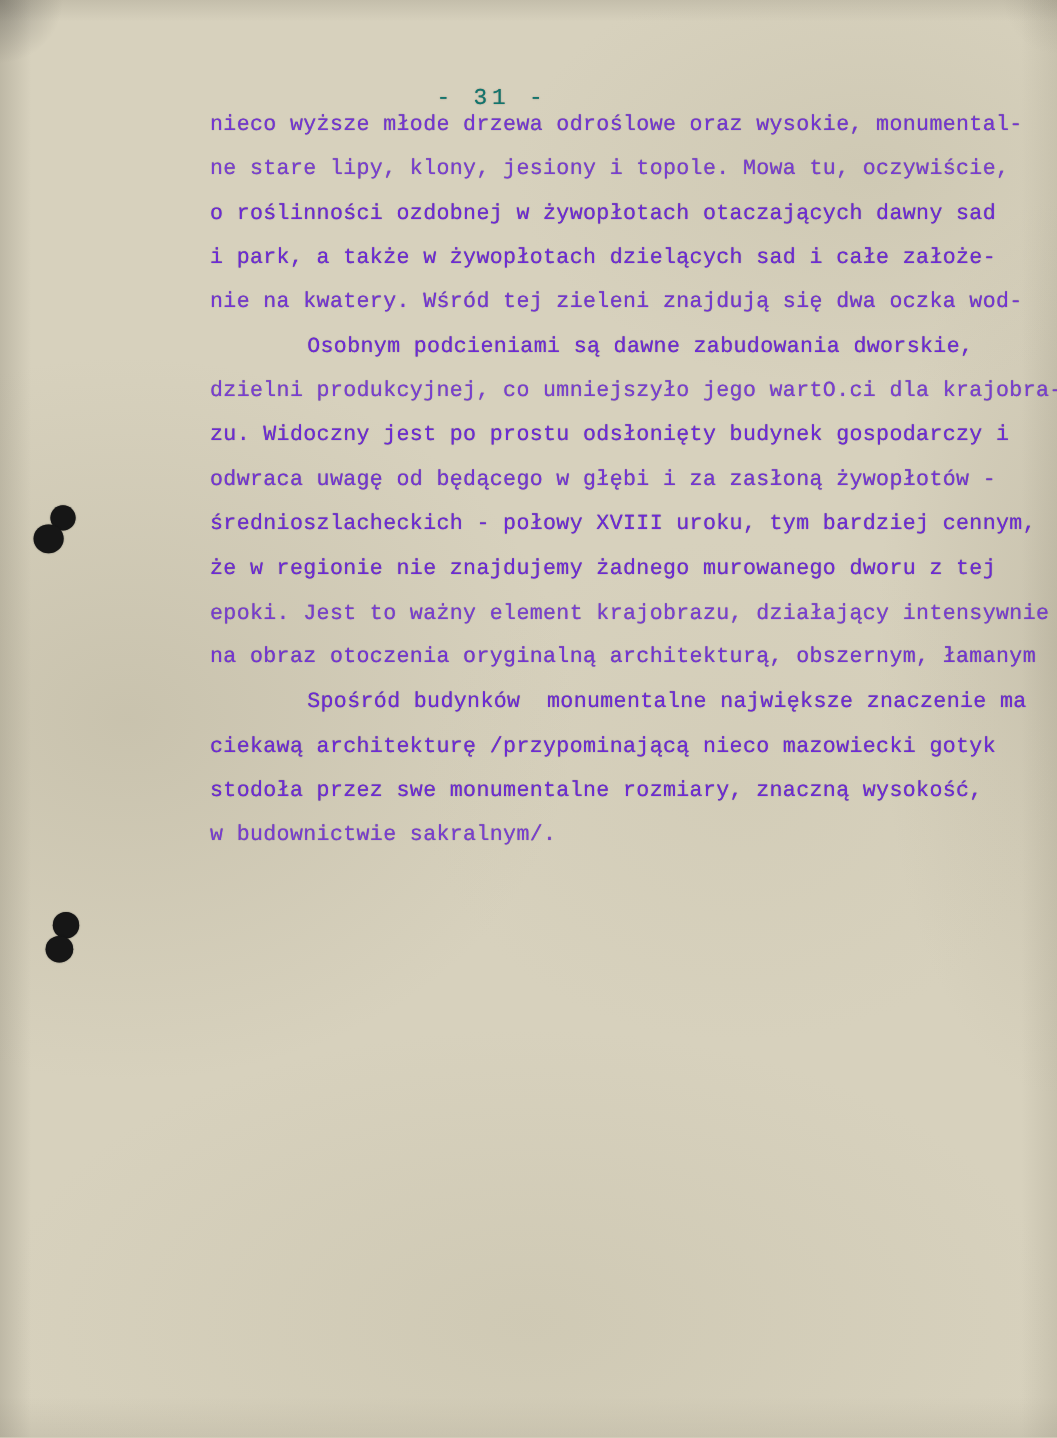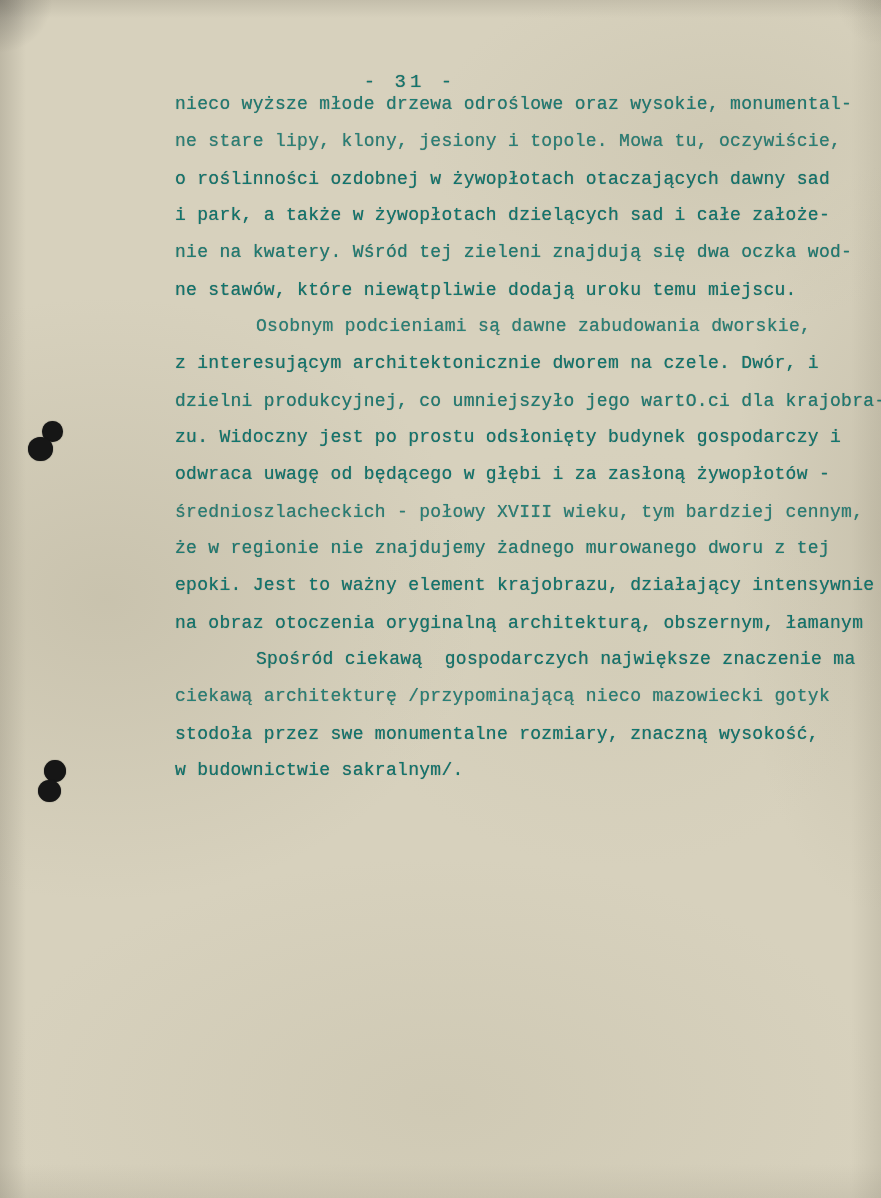--- a/index.html
+++ b/index.html
@@ -44,21 +44,21 @@
     color: #0f766e;
     text-shadow: 0 0 1px rgba(70,68,62,0.7);
     margin-top: 23px;
   }
 
   .text-block {
     position: absolute;
     top: 86px;
     left: 175px;
     width: 695px;
-    color: #0f766e;
+    color: #6d28d9;
     font-size: 18px;
     letter-spacing: 0.3px;
     text-shadow: 0 0 0.8px rgba(65,63,58,0.75);
   }
   .line {
     height: 37px;
     line-height: 37px;
     white-space: pre;
   }
   .line.indent {
@@ -86,31 +86,29 @@
 <div class="paper"></div>
 
 <div class="page-number">- 31 -</div>
 
 <div class="text-block">
   <div class="line">nieco wyższe młode drzewa odroślowe oraz wysokie, monumental-</div>
   <div class="line">ne stare lipy, klony, jesiony i topole. Mowa tu, oczywiście,</div>
   <div class="line">o roślinności ozdobnej w żywopłotach otaczających dawny sad</div>
   <div class="line">i park, a także w żywopłotach dzielących sad i całe założe-</div>
   <div class="line">nie na kwatery. Wśród tej zieleni znajdują się dwa oczka wod-</div>
-  <div class="line">ne stawów, które niewątpliwie dodają uroku temu miejscu.</div>
   <div class="line indent">Osobnym podcieniami są dawne zabudowania dworskie,</div>
-  <div class="line">z interesującym architektonicznie dworem na czele. Dwór, i</div>
   <div class="line">dzielni produkcyjnej, co umniejszyło jego wartO.ci dla krajobra-</div>
   <div class="line">zu. Widoczny jest po prostu odsłonięty budynek gospodarczy i</div>
   <div class="line">odwraca uwagę od będącego w głębi i za zasłoną żywopłotów -</div>
-  <div class="line">średnioszlacheckich - połowy XVIII wieku, tym bardziej cennym,</div>
+  <div class="line">średnioszlacheckich - połowy XVIII uroku, tym bardziej cennym,</div>
   <div class="line">że w regionie nie znajdujemy żadnego murowanego dworu z tej</div>
   <div class="line">epoki. Jest to ważny element krajobrazu, działający intensywnie</div>
   <div class="line">na obraz otoczenia oryginalną architekturą, obszernym, łamanym</div>
-  <div class="line indent">Spośród ciekawą  gospodarczych największe znaczenie ma</div>
+  <div class="line indent">Spośród budynków  monumentalne największe znaczenie ma</div>
   <div class="line">ciekawą architekturę /przypominającą nieco mazowiecki gotyk</div>
   <div class="line">stodoła przez swe monumentalne rozmiary, znaczną wysokość,</div>
   <div class="line">w budownictwie sakralnym/.</div>
 </div>
 
 <div class="ink-dot dot-1a"></div>
 <div class="ink-dot dot-1b"></div>
 <div class="ink-dot dot-2a"></div>
 <div class="ink-dot dot-2b"></div>
 

